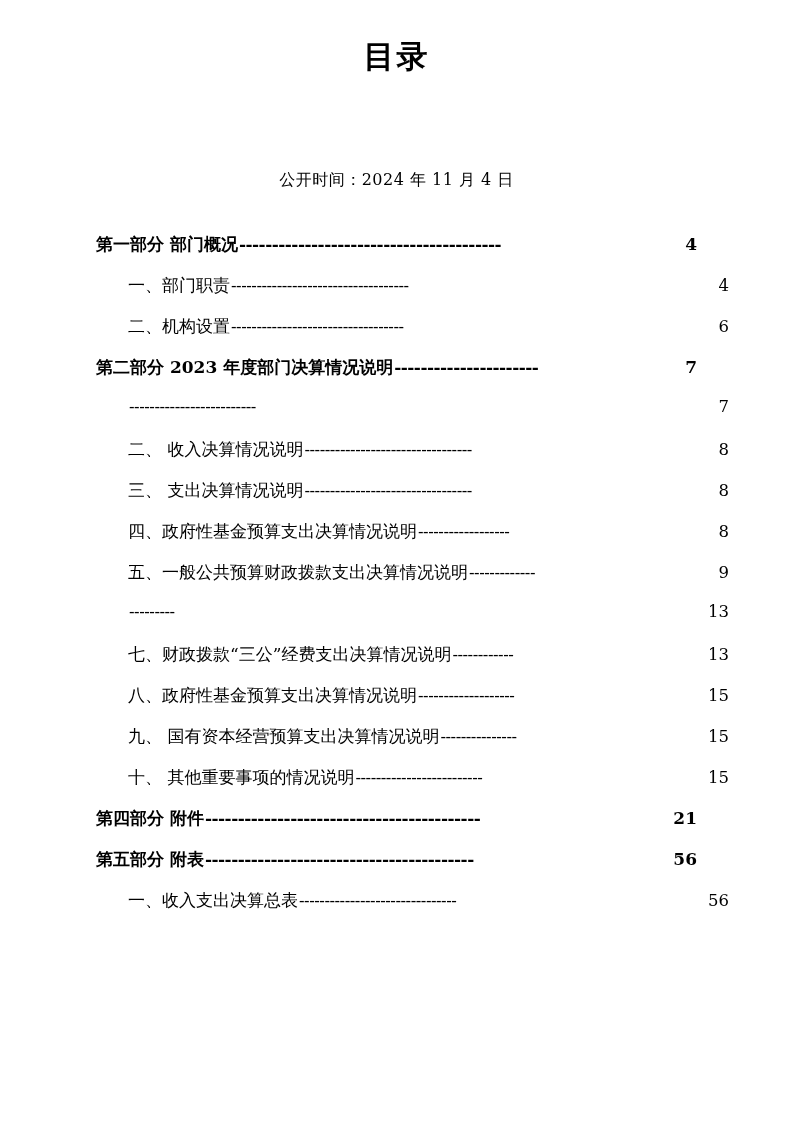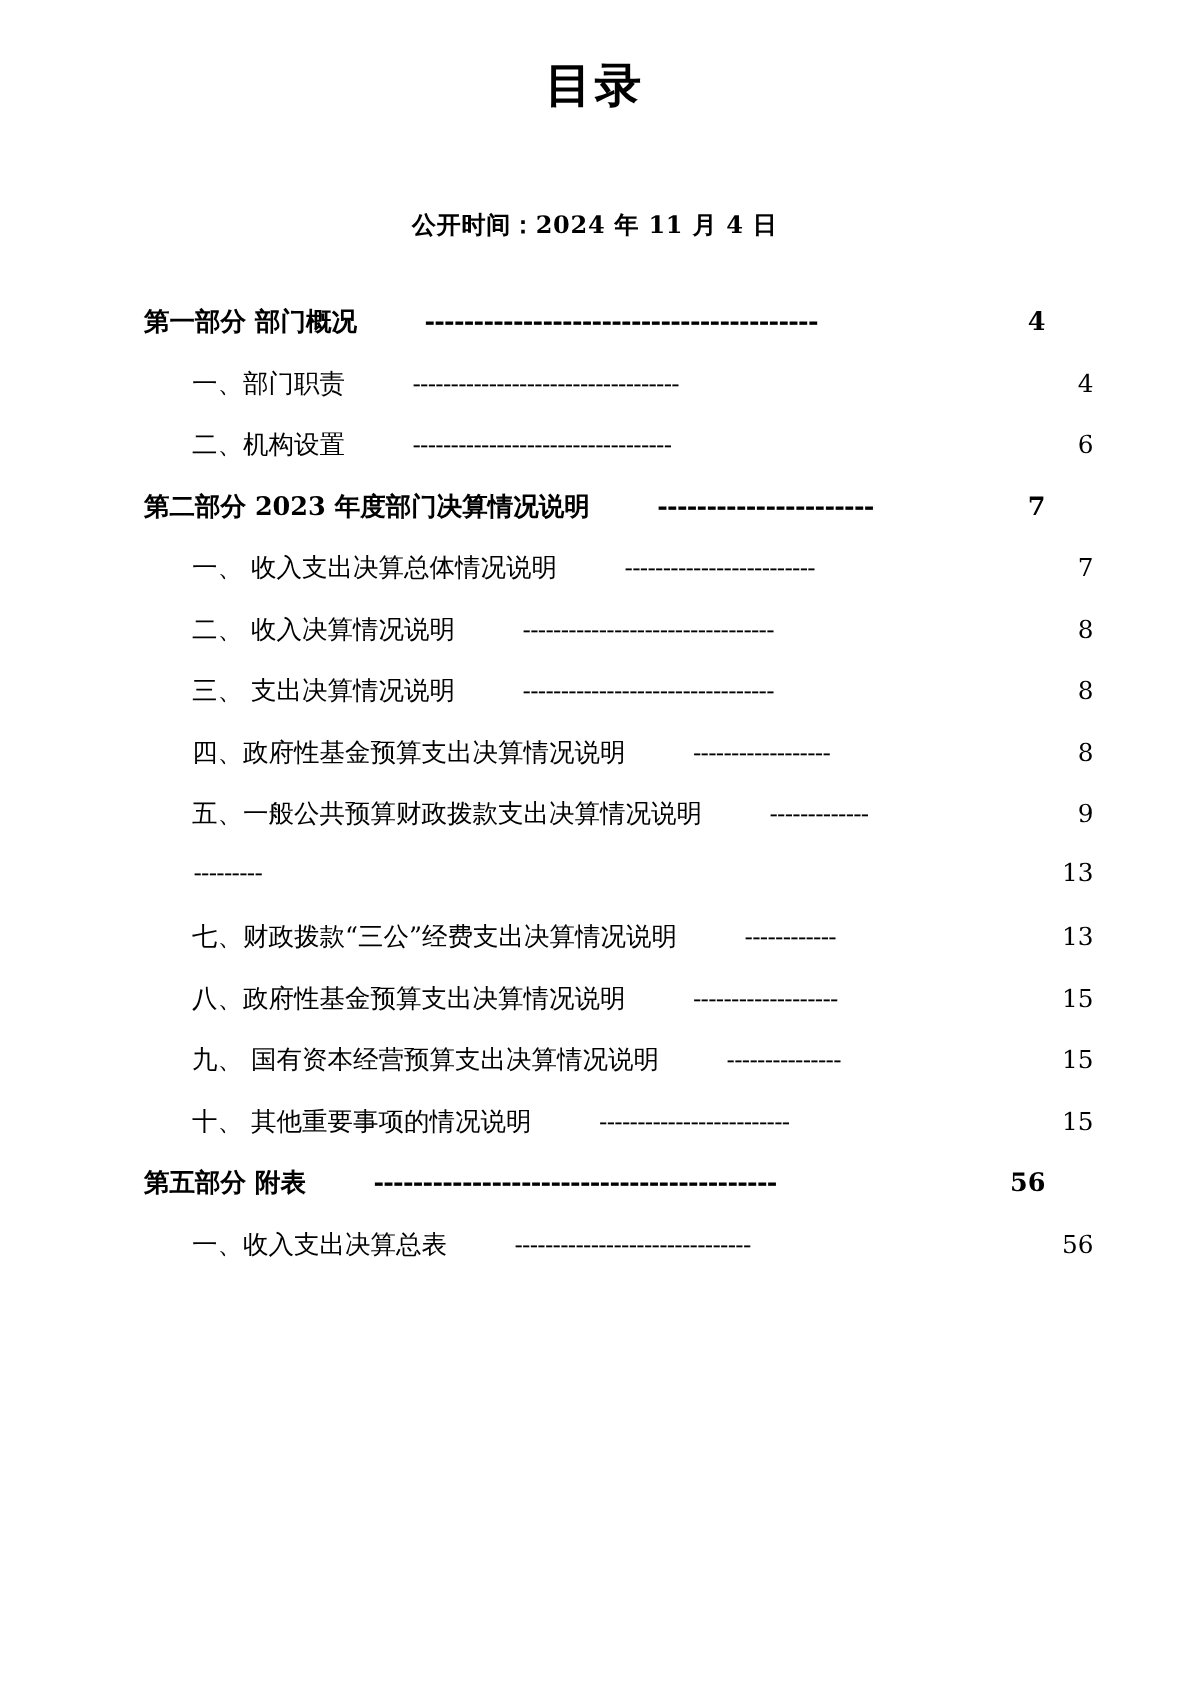--- a/index.html
+++ b/index.html
@@ -26,35 +26,33 @@
     text-align: center;
     font-size: 31px;
     font-weight: bold;
     letter-spacing: 2px;
     margin-top: 36px;
     font-family: "DejaVu Serif", "Liberation Serif", serif;
   }
   .publish-date {
     text-align: center;
     font-size: 16px;
-    margin-top: 62px;
+    margin-top: 92px;
     letter-spacing: 0.5px;
-    font-weight: bold;
   }
   .toc {
     margin-top: 42px;
   }
   .toc-row {
     display: flex;
     align-items: baseline;
     width: 100%;
     margin-bottom: 0;
     height: 41px;
     white-space: nowrap;
-    gap: 44px;
   }
   .toc-label {
     font-size: 17px;
     flex: 0 0 auto;
   }
   .toc-leader {
     flex: 1 1 auto;
     overflow: hidden;
     font-size: 16.5px;
     white-space: nowrap;
@@ -105,21 +103,20 @@
         <span class="toc-label">二、机构设置</span>
         <span class="toc-leader">----------------------------------</span>
         <span class="toc-page">6</span>
       </div>
       <div class="toc-row level-1">
         <span class="toc-label">第二部分  2023 年度部门决算情况说明</span>
         <span class="toc-leader">----------------------</span>
         <span class="toc-page">7</span>
       </div>
       <div class="toc-row level-2">
-        <span class="toc-label">一、  收入支出决算总体情况说明</span>
         <span class="toc-leader">-------------------------</span>
         <span class="toc-page">7</span>
       </div>
       <div class="toc-row level-2">
         <span class="toc-label">二、  收入决算情况说明</span>
         <span class="toc-leader">---------------------------------</span>
         <span class="toc-page">8</span>
       </div>
       <div class="toc-row level-2">
         <span class="toc-label">三、  支出决算情况说明</span>
@@ -154,20 +151,25 @@
         <span class="toc-label">九、  国有资本经营预算支出决算情况说明</span>
         <span class="toc-leader">---------------</span>
         <span class="toc-page">15</span>
       </div>
       <div class="toc-row level-2">
         <span class="toc-label">十、  其他重要事项的情况说明</span>
         <span class="toc-leader">-------------------------</span>
         <span class="toc-page">15</span>
       </div>
       <div class="toc-row level-1">
+        <span class="toc-label">第四部分  附件</span>
+        <span class="toc-leader">------------------------------------------</span>
+        <span class="toc-page">21</span>
+      </div>
+      <div class="toc-row level-1">
         <span class="toc-label">第五部分  附表</span>
         <span class="toc-leader">-----------------------------------------</span>
         <span class="toc-page">56</span>
       </div>
       <div class="toc-row level-2">
         <span class="toc-label">一、收入支出决算总表</span>
         <span class="toc-leader">-------------------------------</span>
         <span class="toc-page">56</span>
       </div>
     </div>

